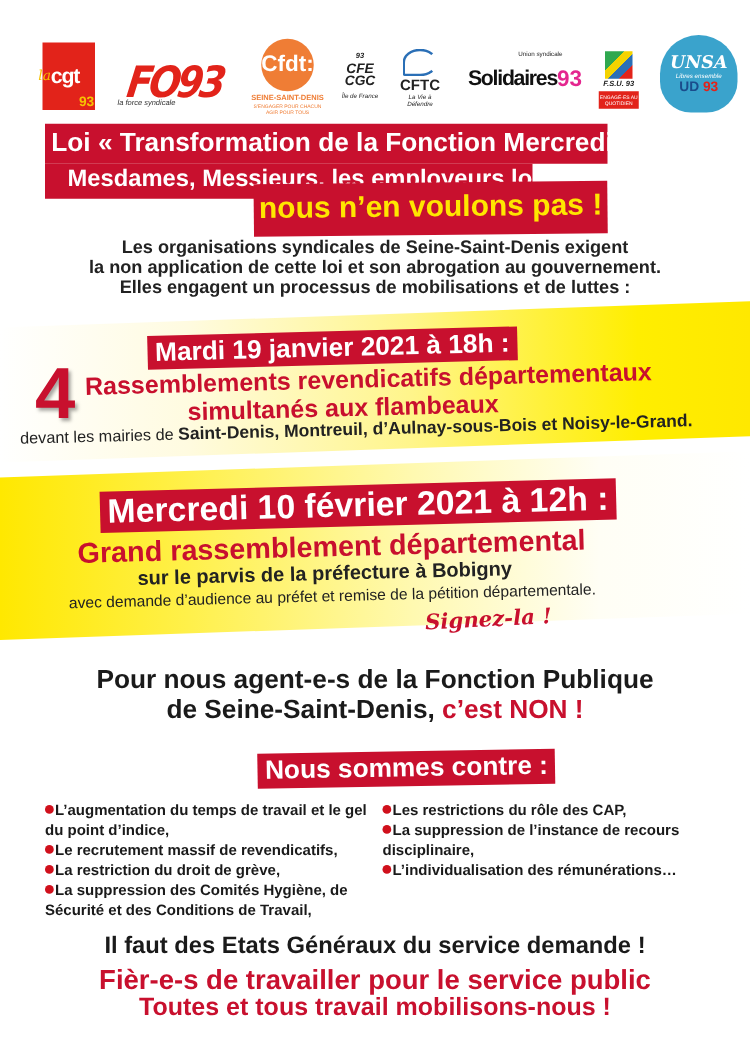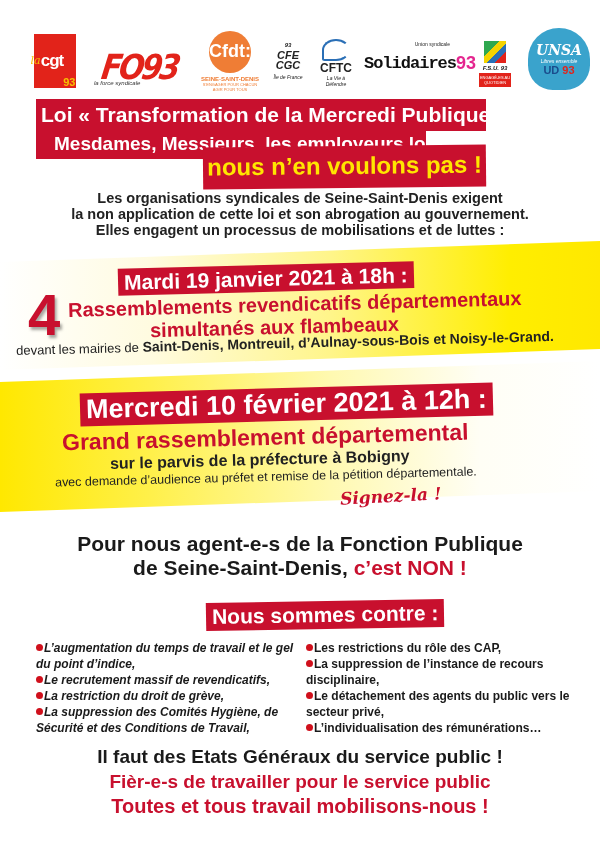--- a/index.html
+++ b/index.html
@@ -22,21 +22,21 @@
   .logo-cfdt .circ { width: 42px; height: 42px; border-radius: 50%; background: #ef7d35; color: #fff; font-weight: bold; font-size: 18px; display: flex; align-items: center; justify-content: center; }
   .logo-cfdt .sd { font-size: 6px; font-weight: bold; color: #ef7d35; margin-top: 3px; }
   .logo-cfdt .sd2 { font-size: 4px; color: #ef7d35; }
   .logo-cfe { left: 234px; top: 8px; width: 40px; height: 50px; flex-direction: column; font-weight: bold; font-style: italic; font-size: 11px; color: #222; line-height: 10px; }
   .logo-cfe .idf { font-size: 5px; font-weight: normal; margin-top: 2px; }
   .logo-cftc { left: 282px; top: 10px; width: 40px; height: 50px; flex-direction: column; }
   .logo-cftc .bird { width: 24px; height: 18px; border: 2px solid #2a6fb6; border-radius: 50% 50% 50% 10%; border-right-color: transparent; }
   .logo-cftc .nm { font-weight: bold; font-size: 12px; color: #222; }
   .logo-cftc .tag { font-size: 5px; font-style: italic; color: #222; }
   .logo-sol { left: 336px; top: 20px; width: 100px; height: 30px; }
-  .logo-sol .nm { font-family: Liberation Mono, monospace; font-weight: bold; font-size: 17px; color: #111; letter-spacing: -1px; }
+  .logo-sol .nm { font-family: Liberation Sans, sans-serif; font-weight: bold; font-size: 17px; color: #111; letter-spacing: -1px; }
   .logo-sol .n93 { font-weight: bold; font-size: 18px; color: #e4268f; }
   .logo-sol .union { position: absolute; top: -6px; right: 20px; font-size: 5px; color: #222; line-height: 5px; }
   .logo-fsu { left: 440px; top: 8px; width: 42px; height: 56px; flex-direction: column; }
   .logo-fsu .sq { width: 22px; height: 22px; background: linear-gradient(135deg, #2fa84f 0 35%, #f4d300 35% 55%, #2a6fb6 55% 75%, #e2231a 75%); }
   .logo-fsu .nm { font-size: 6px; font-weight: bold; font-style: italic; color: #222; margin-top: 2px; }
   .logo-fsu .box { background: #e2231a; color: #fff; font-size: 4px; width: 32px; padding: 2px 0; margin-top: 2px; }
   .logo-unsa { left: 494px; top: 0; width: 62px; height: 62px; border-radius: 50% 50% 40% 40%; background: #3aa3cc; flex-direction: column; color: #fff; }
   .logo-unsa .u { font-family: "DejaVu Serif", serif; font-style: italic; font-weight: bold; font-size: 14px; }
   .logo-unsa .le { font-size: 5px; font-style: italic; }
   .logo-unsa .ud { font-weight: bold; font-size: 11px; color: #1a4c8c; }
@@ -68,27 +68,27 @@
   .ev2-l2 { position: absolute; left: 110px; top: 451px; font-size: 16px; font-weight: bold; color: #222; transform: rotate(-1.5deg); white-space: nowrap; }
   .ev2-l3 { position: absolute; left: 55px; top: 470px; font-size: 12.5px; color: #222; transform: rotate(-1.5deg); white-space: nowrap; }
   .sign { position: absolute; left: 340px; top: 486px; font-family: "DejaVu Serif", serif; font-style: italic; font-weight: bold; font-size: 17px; color: #c8102e; transform: rotate(-3deg); }
 
   .non { position: absolute; left: 0; top: 532px; width: 600px; text-align: center; font-size: 21px; font-weight: bold; line-height: 24px; color: #1a1a1a; }
   .non .r { color: #c8102e; }
   .contre-wrap { position: absolute; left: 0; top: 601px; width: 600px; text-align: center; padding-left: 25px; }
   .contre { display: inline-block; background: #c8102e; color: #fff; font-weight: bold; font-size: 21px; line-height: 28px; padding: 0 6px; transform: rotate(-1deg); }
 
   .col { position: absolute; top: 640px; font-size: 12px; font-weight: bold; line-height: 16px; color: #1a1a1a; }
-  .col-left { left: 36px; width: 270px; font-style: italic; }
+  .col-left { left: 36px; width: 270px; }
   .col-right { left: 306px; width: 270px; }
   .item { margin: 0; }
   .dot { display: inline-block; width: 7px; height: 7px; border-radius: 50%; background: #d0101c; margin-right: 1px; vertical-align: 1px; }
 
   .c1 { position: absolute; left: 0; top: 746px; width: 600px; text-align: center; font-size: 19px; font-weight: bold; color: #1a1a1a; }
-  .c2 { position: absolute; left: 0; top: 771px; width: 600px; text-align: center; font-size: 19px; font-weight: bold; color: #c8102e; }
+  .c2 { position: absolute; left: 0; top: 771px; width: 600px; text-align: center; font-size: 22px; font-weight: bold; color: #c8102e; }
   .c3 { position: absolute; left: 0; top: 795px; width: 600px; text-align: center; font-size: 20px; font-weight: bold; color: #c8102e; }
 </style>
 </head>
 <body>
 
 <div class="logos">
   <div class="logo logo-cgt">
     <span class="la">la</span>
     <span class="nm">cgt</span>
     <span class="num">93</span>
@@ -122,21 +122,21 @@
     <span class="nm">F.S.U. 93</span>
     <span class="box">ENGAGÉ-ES AU QUOTIDIEN</span>
   </div>
   <div class="logo logo-unsa">
     <span class="u">UNSA</span>
     <span class="le">Libres ensemble</span>
     <span class="ud"><span style="color:#1a4c8c">UD</span> <span>93</span></span>
   </div>
 </div>
 
-<div class="banner b1">Loi « Transformation de la Mercredi Publique »</div>
+<div class="banner b1">Loi « Transformation de la Fonction Mercredi »</div>
 <div class="banner b2">Mesdames, Messieurs, les employeurs locaux</div>
 <div class="banner b3">nous n’en voulons pas !</div>
 
 <div class="intro">
   <div>Les organisations syndicales de Seine-Saint-Denis exigent</div>
   <div>la non application de cette loi et son abrogation au gouvernement.</div>
   <div>Elles engagent un processus de mobilisations et de luttes :</div>
 </div>
 
 <div class="band1"></div>
@@ -170,19 +170,18 @@
 
 <div class="col col-left">
   <p class="item"><span class="dot"></span><span>L’augmentation du temps de travail et le gel du point d’indice,</span></p>
   <p class="item"><span class="dot"></span><span>Le recrutement massif de revendicatifs,</span></p>
   <p class="item"><span class="dot"></span><span>La restriction du droit de grève,</span></p>
   <p class="item"><span class="dot"></span><span>La suppression des Comités Hygiène, de Sécurité et des Conditions de Travail,</span></p>
 </div>
 <div class="col col-right">
   <p class="item"><span class="dot"></span><span>Les restrictions du rôle des CAP,</span></p>
   <p class="item"><span class="dot"></span><span>La suppression de l’instance de recours disciplinaire,</span></p>
-  <p class="item"><span class="dot"></span><span>Le détachement des agents du public vers le secteur privé,</span></p>
   <p class="item"><span class="dot"></span><span>L’individualisation des rémunérations…</span></p>
 </div>
 
-<div class="c1">Il faut des Etats Généraux du service public !</div>
+<div class="c1">Il faut des Etats Généraux du service demande !</div>
 <div class="c2">Fièr-e-s de travailler pour le service public</div>
 <div class="c3">Toutes et tous travail mobilisons-nous !</div>
 
 </body></html>

